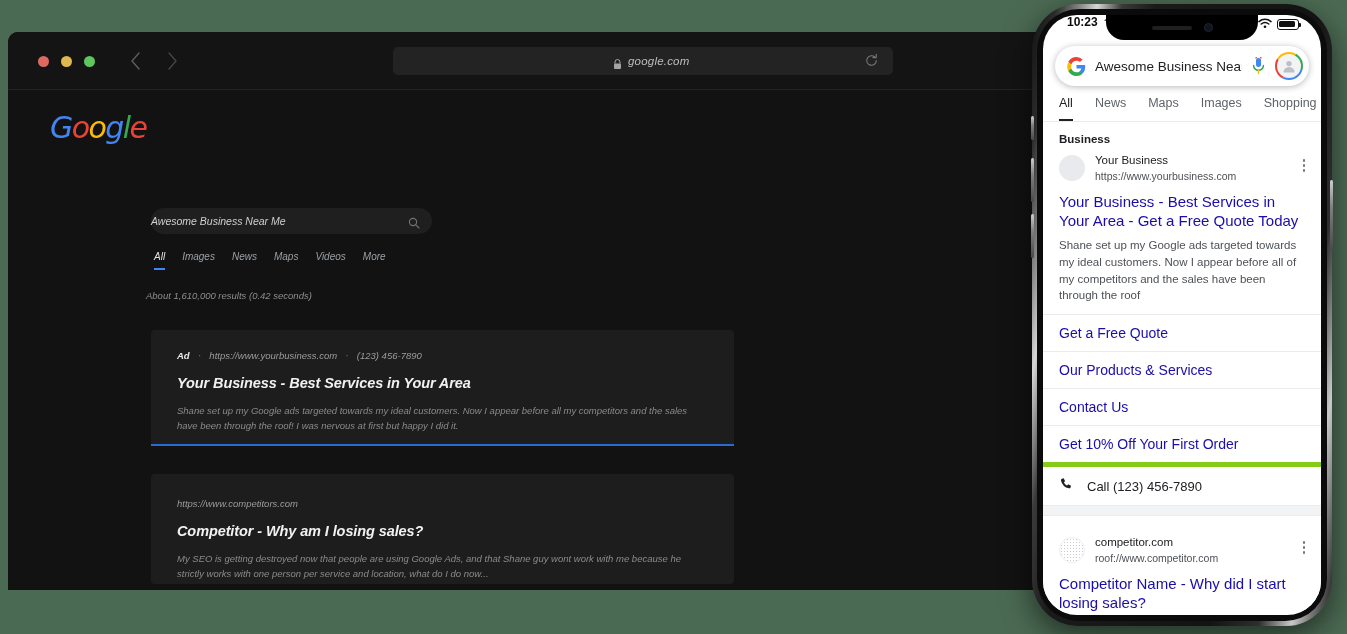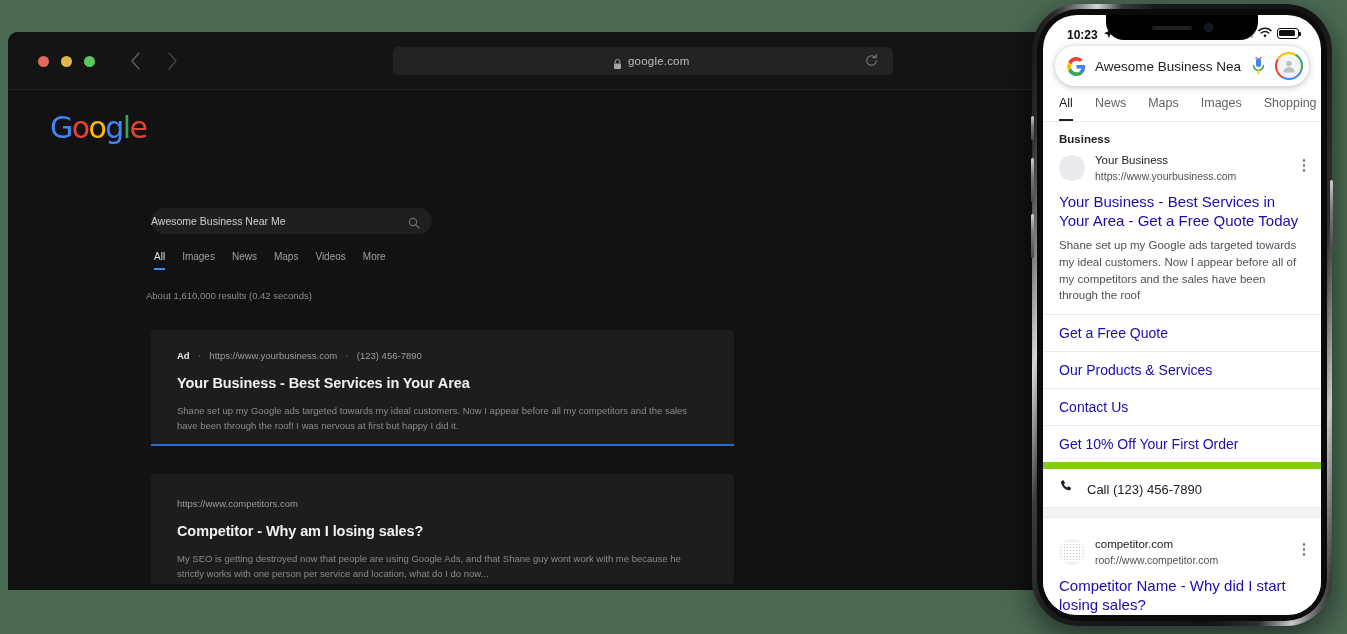--- a/index.html
+++ b/index.html
@@ -12,20 +12,21 @@
   #stage { position: relative; width: 1347px; height: 634px; }
 
   
   .browser {
     position: absolute;
     left: 8px; top: 32px;
     width: 1272px; height: 558px;
     background: #121212;
     border-radius: 10px 10px 0 0;
     overflow: hidden;
+    font-style: italic;
   }
   .browser-chrome {
     position: relative;
     height: 58px;
     background: #141414;
     border-bottom: 1px solid #242424;
   }
   .traffic { position: absolute; left: 30px; top: 24px; display: flex; gap: 12px; }
   .dot { width: 11px; height: 11px; border-radius: 50%; }
   .dot.red { background: #e0695f; }
@@ -132,21 +133,21 @@
     width: 152px; height: 25px; background: #000;
     border-radius: 0 0 18px 18px; z-index: 6;
     display: flex; align-items: center; justify-content: center; gap: 12px;
   }
   .notch .grille { width: 40px; height: 4px; border-radius: 2px; background: #1f1f22; }
   .notch .cam { width: 9px; height: 9px; border-radius: 50%; background: #10131c;
                 border: 1px solid #1b2535; }
 
   .statusbar {
     position: relative; height: 27px; z-index: 5;
-    display: flex; align-items: flex-end; justify-content: space-between;
+    display: flex; align-items: flex-start; justify-content: space-between;
     padding: 0 22px 0 24px;
   }
   .sb-left { display: flex; align-items: center; gap: 5px; font-size: 12px; font-weight: 700; color: #0b0b0b; }
   .sb-right { display: flex; align-items: center; gap: 5px; }
   .bars { display: flex; align-items: flex-end; gap: 1.5px; height: 9px; }
   .bars i { width: 2.5px; background: #111; border-radius: .5px; display: block; }
   .bars i:nth-child(1){height:3px;} .bars i:nth-child(2){height:5px;}
   .bars i:nth-child(3){height:7px; background:#bcbcbc;} .bars i:nth-child(4){height:9px; background:#bcbcbc;}
   .batt { width: 22px; height: 11px; border: 1.3px solid #111; border-radius: 3px; position: relative; padding: 1.3px; }
   .batt::after { content:""; position:absolute; right:-3.3px; top:3.4px; width:2px; height:4px;
@@ -202,22 +203,22 @@
   }
   .m-desc { margin-top: 7px; font-size: 11.5px; line-height: 1.46; color: #4d5156; }
 
   .sitelinks { margin-top: 10px; }
   .sitelink {
     padding: 10px 16px 10px 16px;
     border-top: 1px solid #ebebeb;
     font-size: 14px; color: #1a0dab;
   }
   .calllink {
-    padding: 10px 16px; border-top: 7px solid #84cc16;
-    display: flex; align-items: flex-end; gap: 13px;
+    padding: 10px 16px; border-top: 5px solid #84cc16;
+    display: flex; align-items: center; gap: 13px;
     font-size: 13px; color: #202124;
   }
   .m-gap { height: 11px; background: #f1f3f4; border-top: 1px solid #ebebeb; border-bottom: 1px solid #ebebeb; }
 
   .side-btn { position: absolute; background: linear-gradient(180deg,#cfcfcf,#7e7e7e 40%,#4a4a4a); border-radius: 2px; }
   .btn-silent { left: -1px; top: 112px; width: 3px; height: 24px; }
   .btn-volup  { left: -1px; top: 154px; width: 3px; height: 44px; }
   .btn-voldn  { left: -1px; top: 210px; width: 3px; height: 44px; }
   .btn-power  { right: -1px; top: 176px; width: 3px; height: 70px; }
 </style>

